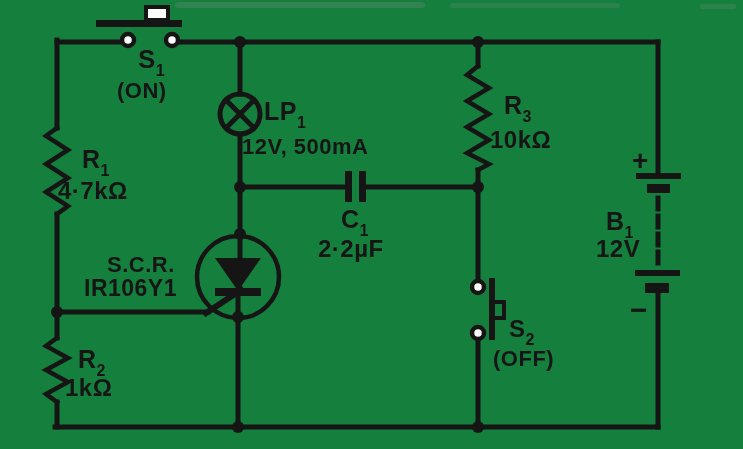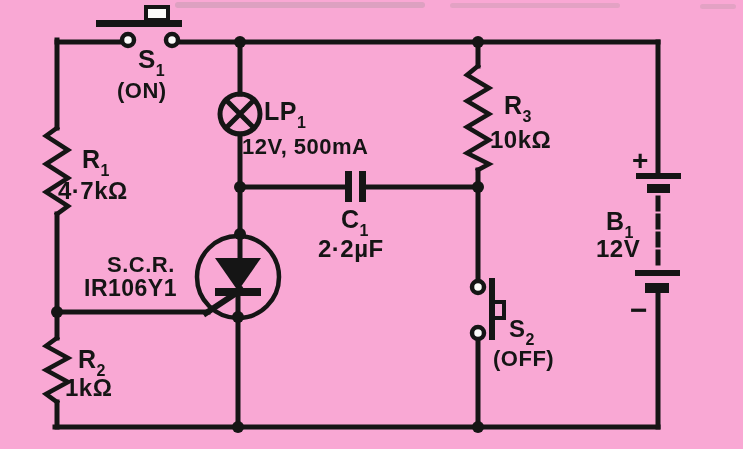--- a/index.html
+++ b/index.html
@@ -4,21 +4,21 @@
 <style>
   html,body{margin:0;padding:0;}
   body{
     width:743px;height:449px;
     background:#fbfbf9;
     font-family:"Liberation Sans", sans-serif;
     overflow:hidden;
   }
   .page{
     position:relative;width:743px;height:449px;
-    background:#f9a8d4;
+    background:#15803d;
   }
   svg text{
     font-family:"Liberation Sans","DejaVu Sans",sans-serif;
     font-weight:700;
     fill:#151515;
     letter-spacing:0.5px;
   }
   .smudge{position:absolute;background:#8a8a86;border-radius:4px;}
 </style>
 </head>

